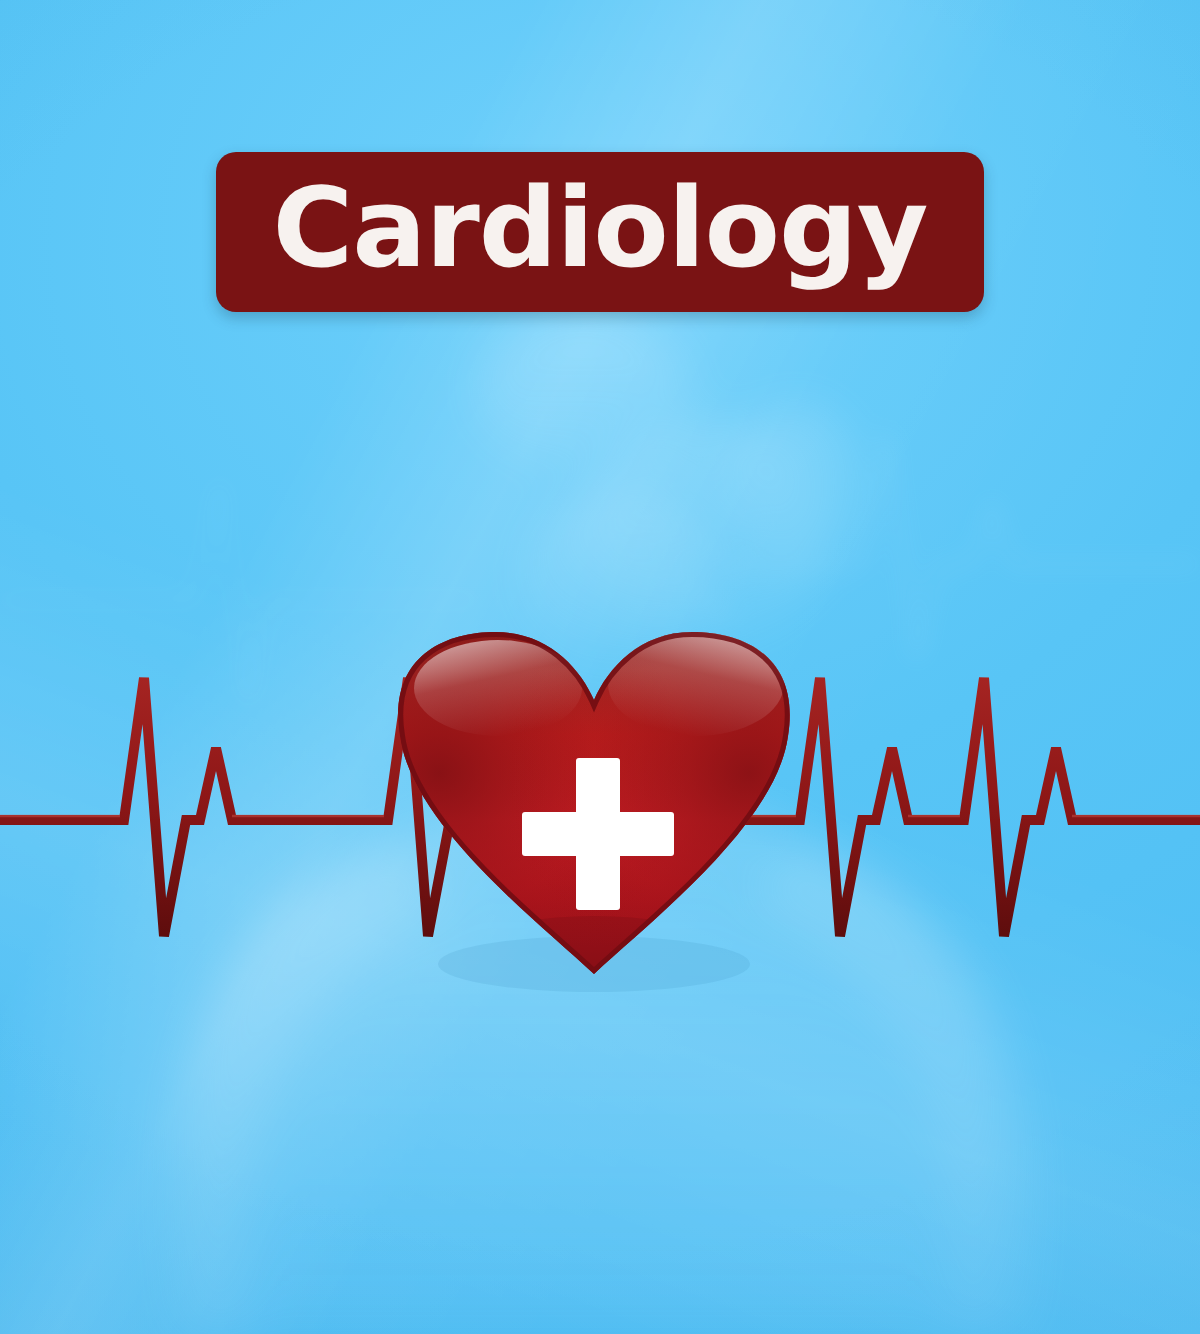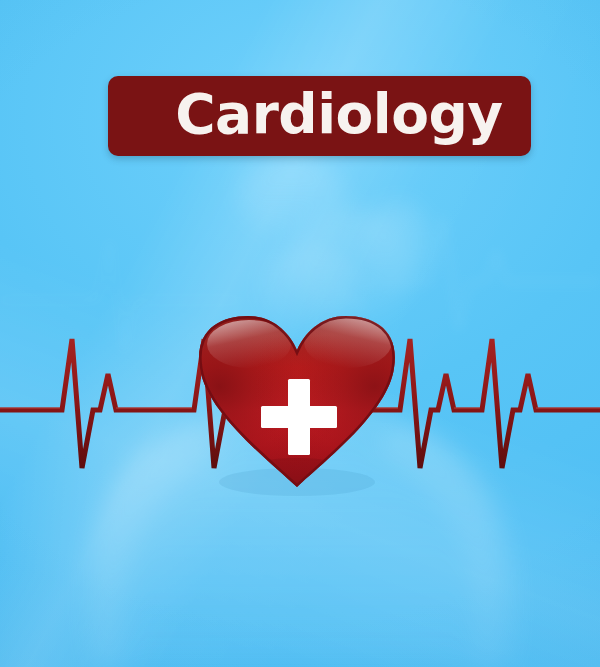--- a/index.html
+++ b/index.html
@@ -239,17 +239,17 @@
         <ellipse cx="297" cy="500" rx="96" ry="42" fill="#7c0e15" opacity="0.30"></ellipse>
       </g>
 
       <g fill="#ffffff">
         <rect x="288" y="379" width="22" height="76" rx="1.5" fill="#ffffff"></rect>
         <rect x="261" y="406" width="76" height="22" rx="1.5" fill="#ffffff"></rect>
       </g>
     </svg>
   </div>
 
-  <div class="title-badge" style="background: rgb(122, 19, 20); padding-left: 39px;">
+  <div class="title-badge" style="background: rgb(122, 19, 20);">
     <div class="title-text" style="color: rgb(247, 242, 239);">Cardiology</div>
   </div>
 
 </div>
 
 </body></html>

